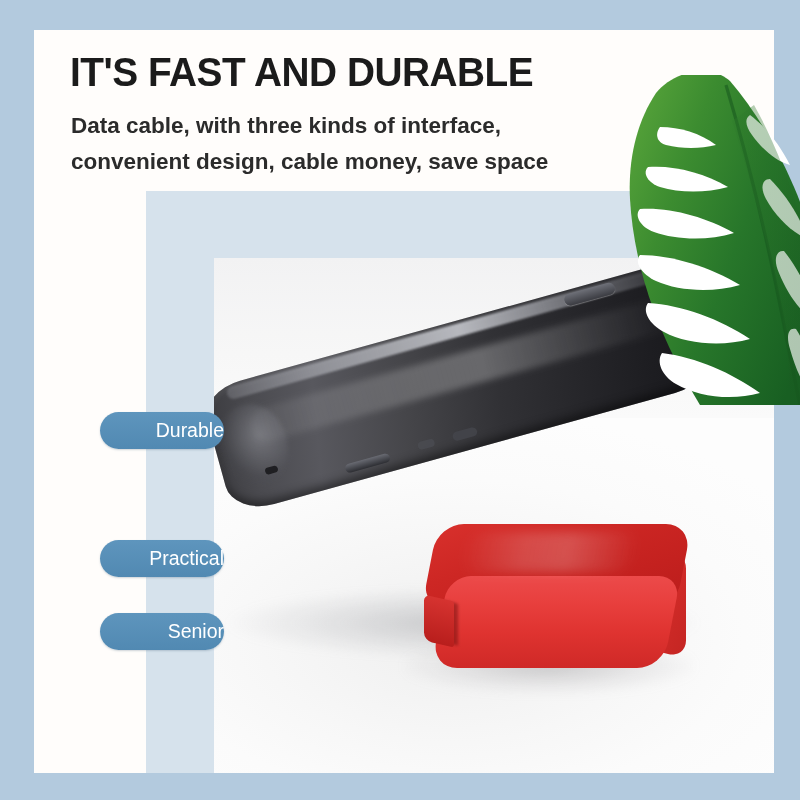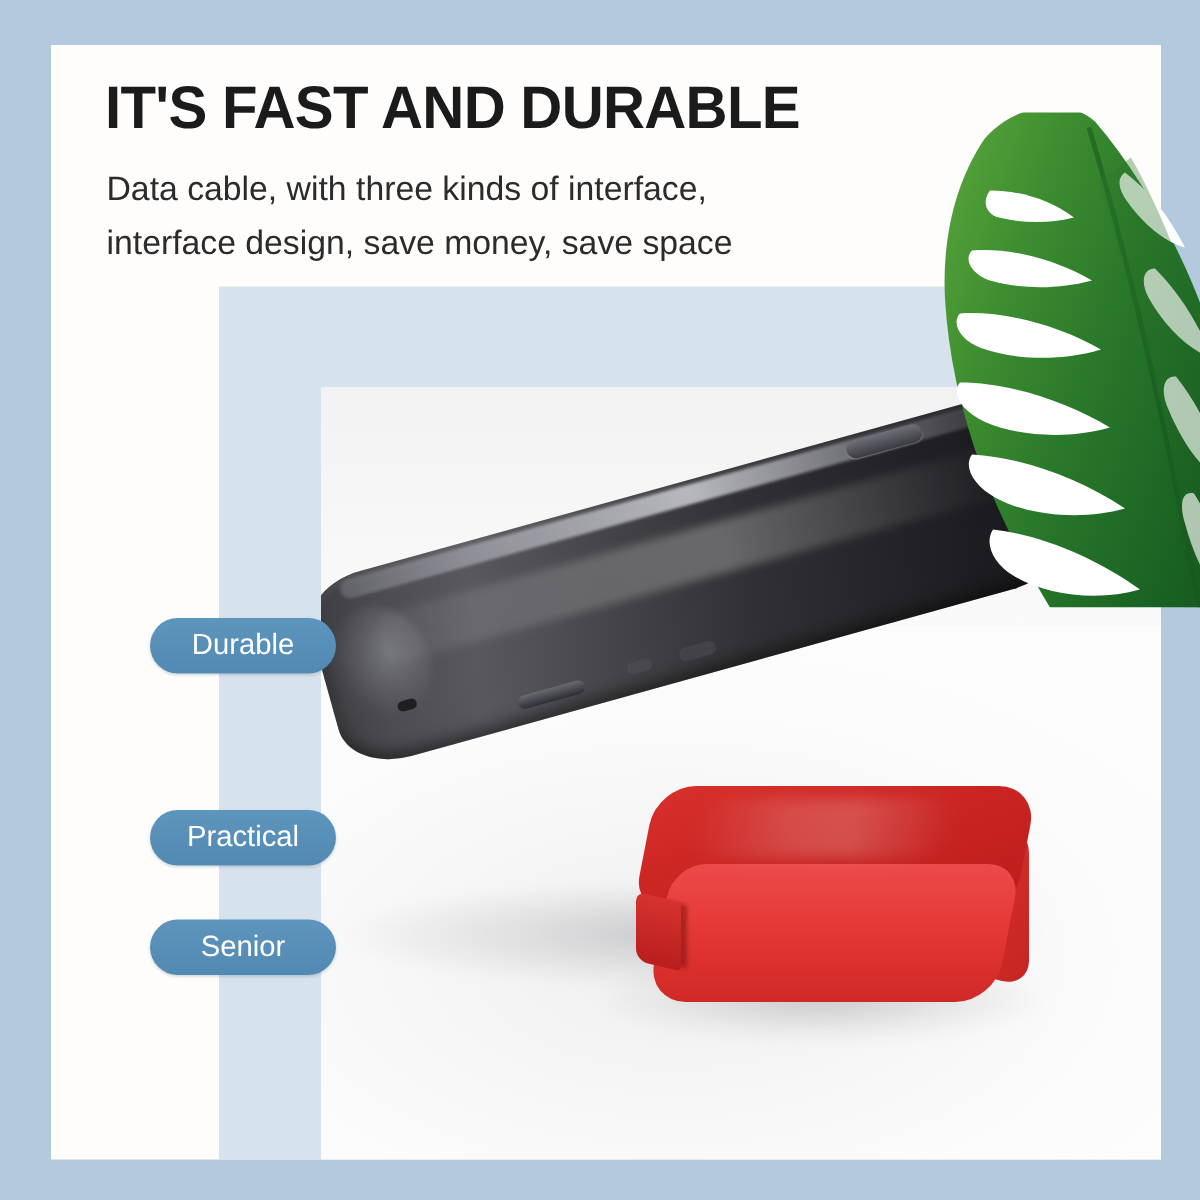--- a/index.html
+++ b/index.html
@@ -48,20 +48,21 @@
   }
   .subtitle {
     position: absolute;
     left: 37px;
     top: 78px;
     width: 620px;
     font-size: 22.5px;
     line-height: 36px;
     color: #2b2b2b;
     font-family: "Liberation Sans", sans-serif;
+    font-weight: bold;
   }
   .subtitle span { display: block; }
 
   
   .blue-panel {
     position: absolute;
     left: 112px;
     top: 161px;
     width: 628px;
     height: 582px;
@@ -317,40 +318,40 @@
 
   
   .badge {
     position: absolute;
     height: 37px;
     border-radius: 19px;
     background: linear-gradient(#5e95bd, #5189b2);
     color: #ffffff;
     font-size: 19.5px;
     line-height: 37px;
-    text-align: center;
+    text-align: right;
     font-family: "Liberation Sans", sans-serif;
     box-shadow: 0 1px 2px rgba(60,90,115,0.25);
   }
   .badge-1 { left: 66px; top: 382px; width: 124px; }
   .badge-2 { left: 66px; top: 482px; width: 124px; margin-top: 28px; }
   .badge-3 { left: 66px; top: 583px; width: 124px; }
 </style>
 </head>
 <body>
 
 <div id="banner">
 
   <div class="card">
 
     <div class="headline">IT'S FAST AND DURABLE</div>
 
     <div class="subtitle">
       <span>Data cable, with three kinds of interface,</span>
-      <span>interface design, save money, save space</span>
+      <span>convenient design, cable money, save space</span>
     </div>
 
     <div class="blue-panel"></div>
 
     <div class="photo">
       <div class="surface-seam"></div>
       <div class="contact-shadow"></div>
       <div class="stand-shadow"></div>
 
       <div class="phone">

